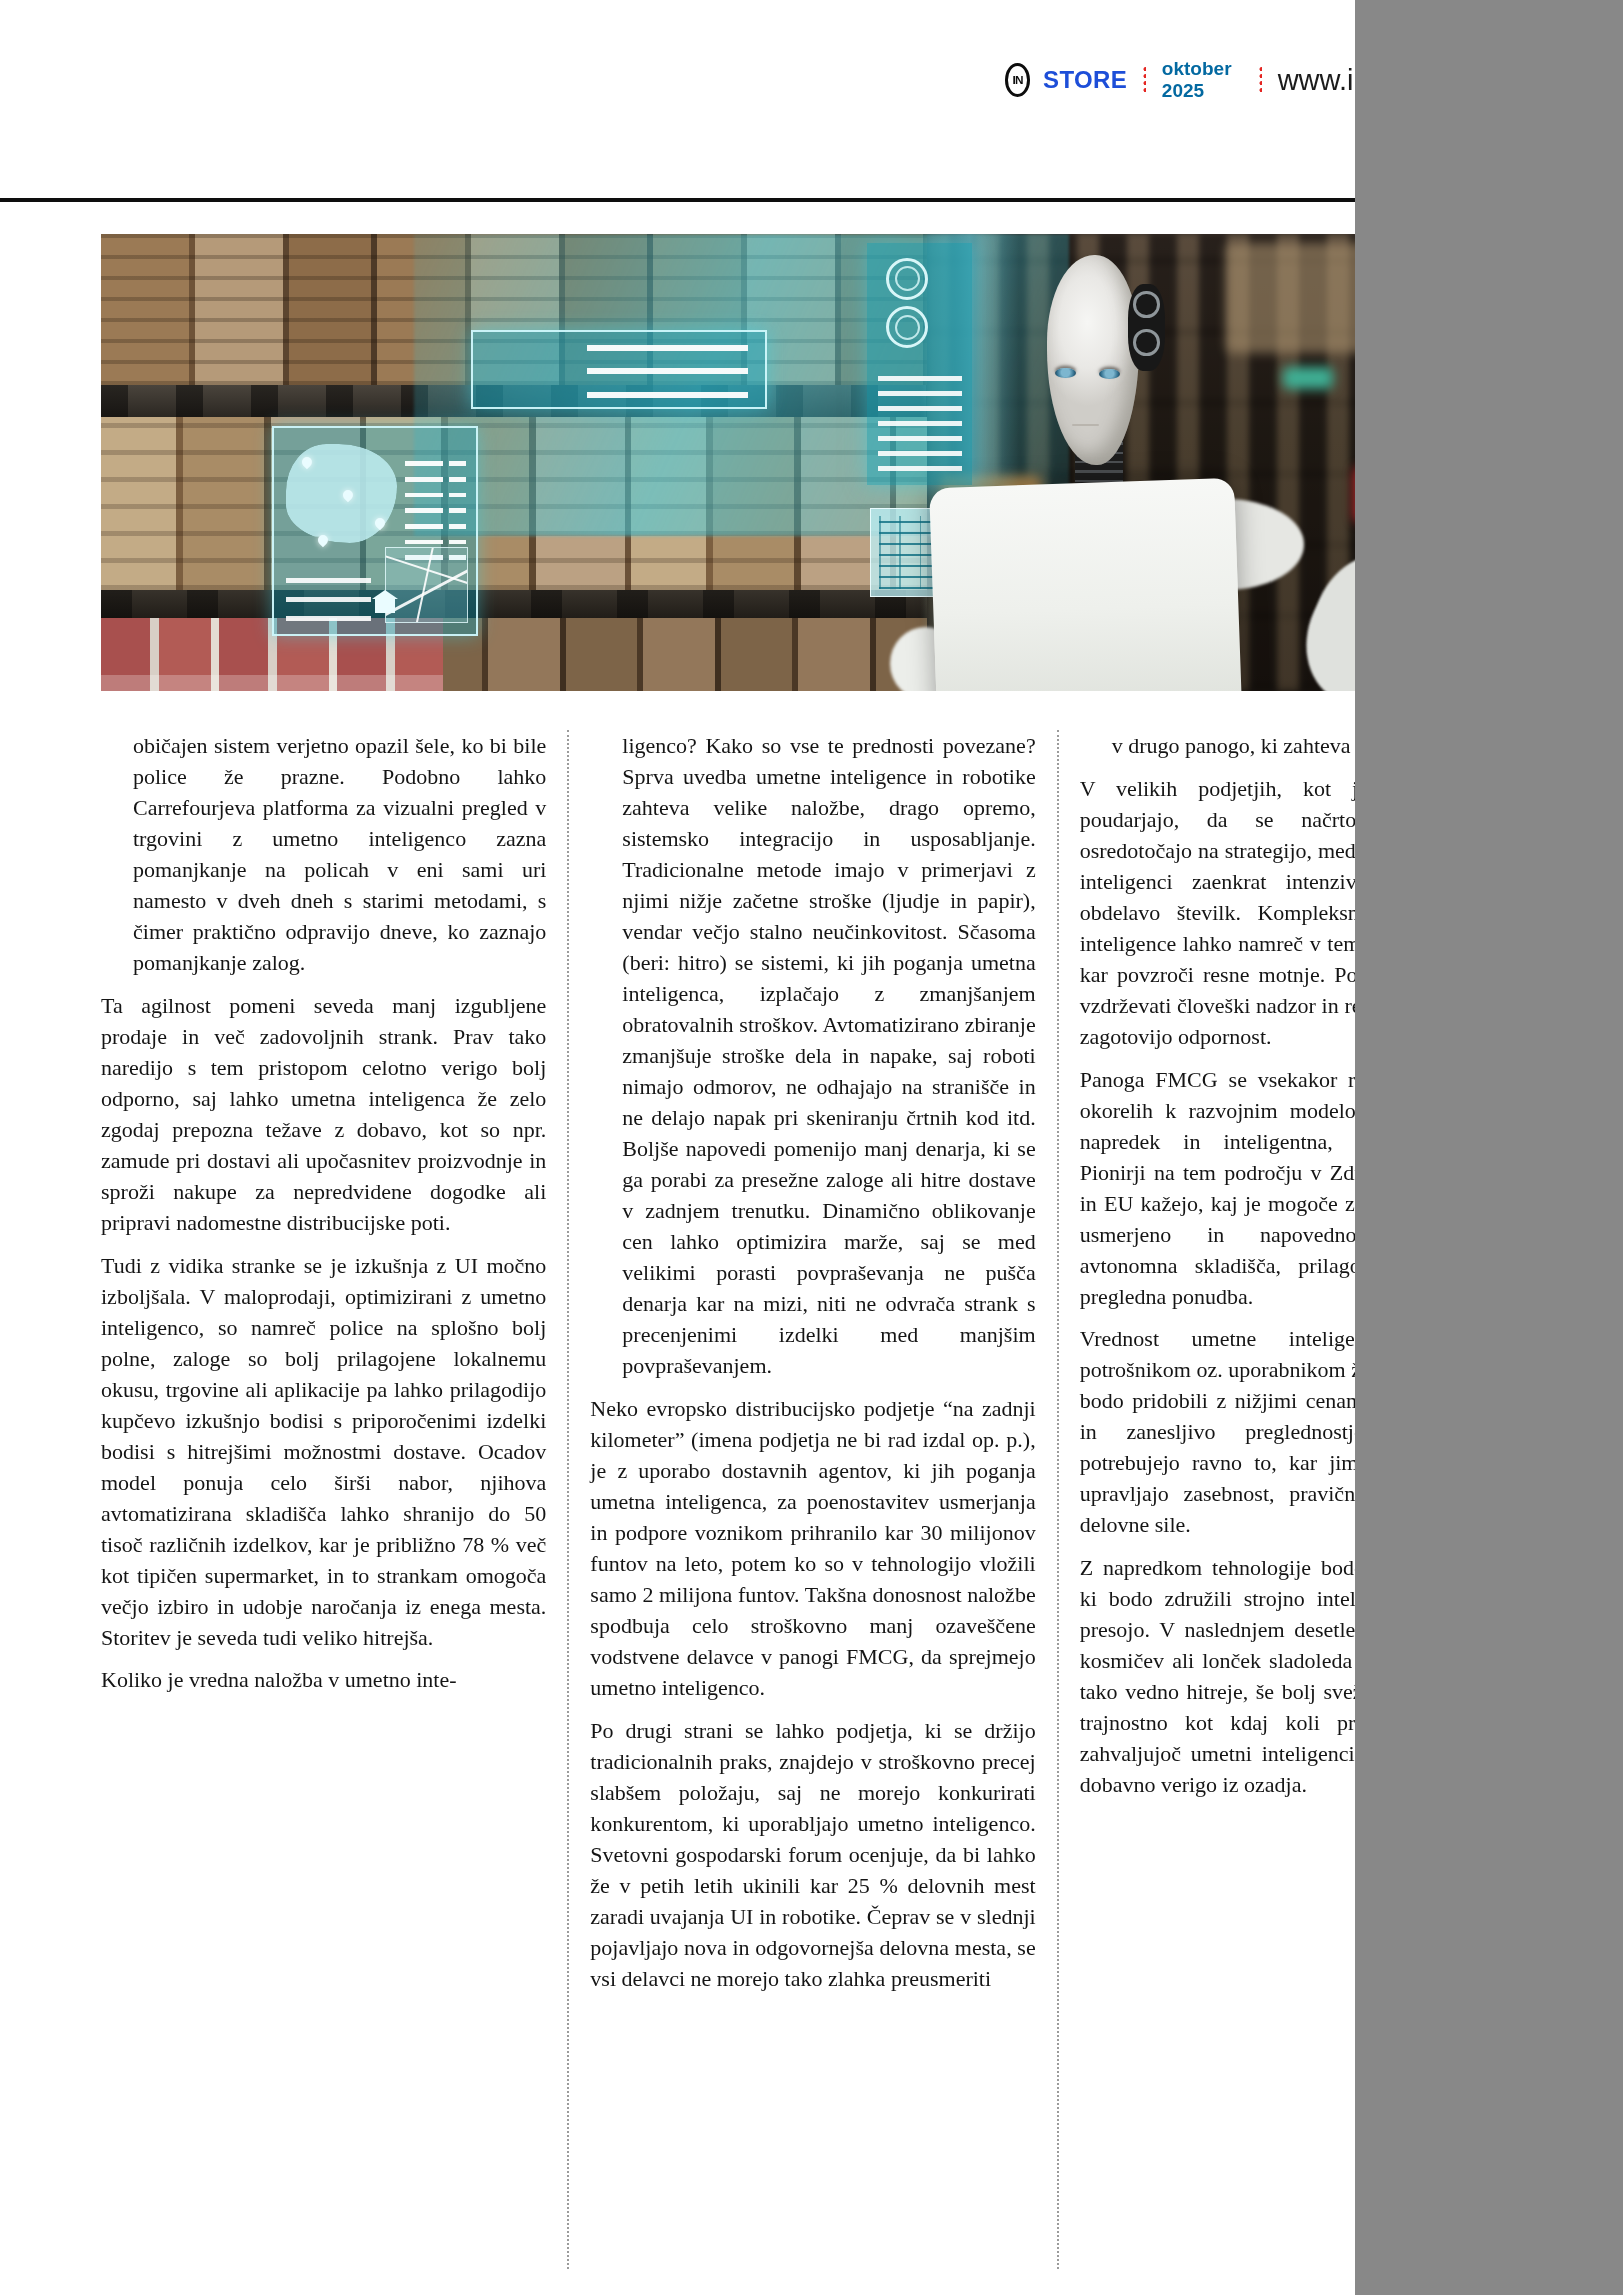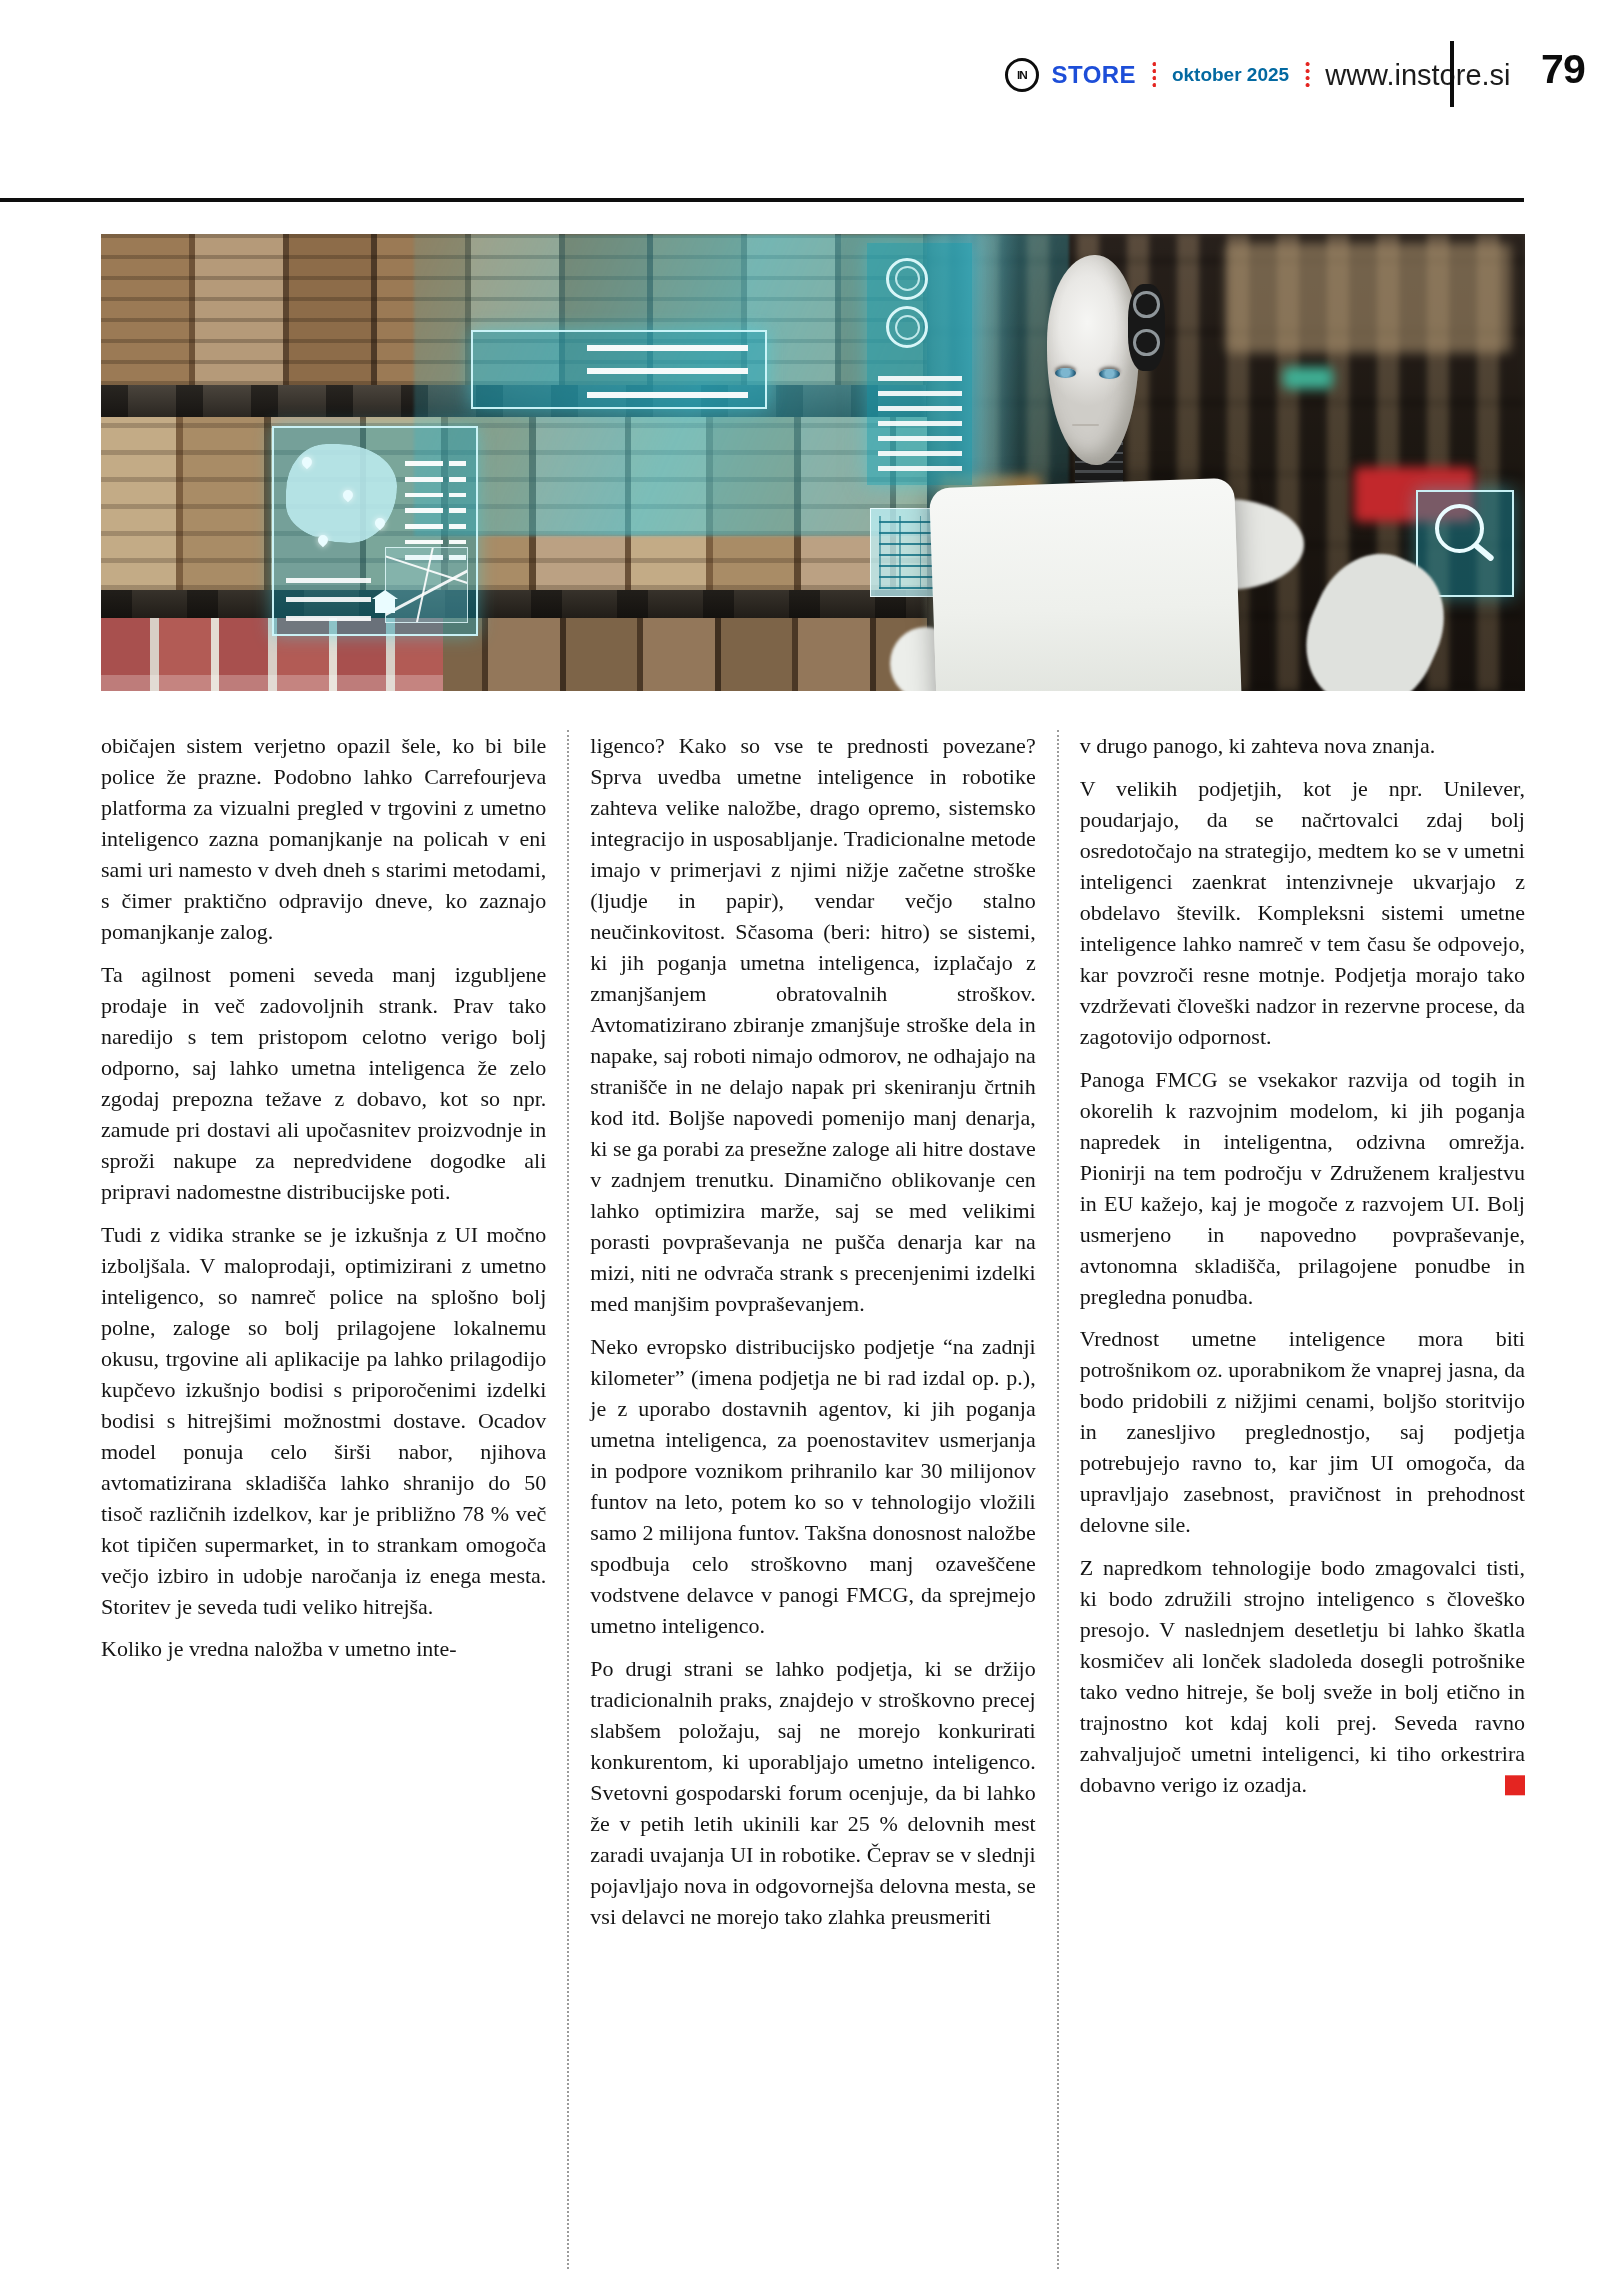--- a/index.html
+++ b/index.html
@@ -3,21 +3,21 @@
 <meta charset="utf-8">
 <style>
   :root{
     --accent-red:#e42521;
     --holo:#1aa9be;
     --ink:#151515;
   }
   html,body{margin:0;padding:0;background:#888;}
   .page{
     position:relative;
-    width:1623px;height:2295px;
+    width:1355px;height:2295px;
     background:#ffffff;
     font-family:"Liberation Serif", serif;
     color:var(--ink);
     overflow:hidden;
   }
 
   
   .masthead{position:absolute;top:58px;left:1005px;display:flex;align-items:center;gap:12.6px;
     font-family:"Liberation Sans", sans-serif;}
   .logo-circle{width:28px;height:28px;border:3.1px solid #0d0d0d;border-radius:50%;
@@ -137,21 +137,21 @@
     border-radius:20.4px 20.4px 0 0;box-shadow:0 0 27px rgba(0,0,0,.35);}
   .robot-hand-l{left:55.4%;top:86%;width:5%;height:16%;background:#eceeea;border-radius:50%;filter:blur(1.6px);}
 
   
   .article{position:absolute;top:730px;left:101px;width:1424px;height:1539px;display:flex;}
   .col{flex:1 1 0;font-size:22px;line-height:31px;text-align:justify;}
   .col-1{padding-right:21px;}
   .col-2{border-left:2.4px dotted #9b9b9b;padding-left:21px;padding-right:21px;}
   .col-3{border-left:2.4px dotted #9b9b9b;padding-left:21px;}
   .col p{margin:0 0 11.8px 0;}
-  .col p:first-child{margin-top:0;}
+  .col p:first-child{margin-top:0;margin-left:32px;}
   .section-heading{
     font-family:"Liberation Sans", sans-serif;font-weight:bold;
     font-size:27.5px;line-height:35px;letter-spacing:-0.2px;color:#0b0b0b;
     margin:20.4px 0 14px 0;text-align:left;}
   .pull-quote{
     font-family:"Liberation Sans", sans-serif;
     background:#d8d8d8;color:#161616;
     font-size:27px;line-height:41px;letter-spacing:-0.3px;
     text-align:center;padding:27px 19px;margin:20.4px 0 23.6px 0;}
   .end-marker{float:right;width:19.6px;height:19.6px;background:var(--accent-red);margin-left:14px;transform:translateY(6.3px);}

